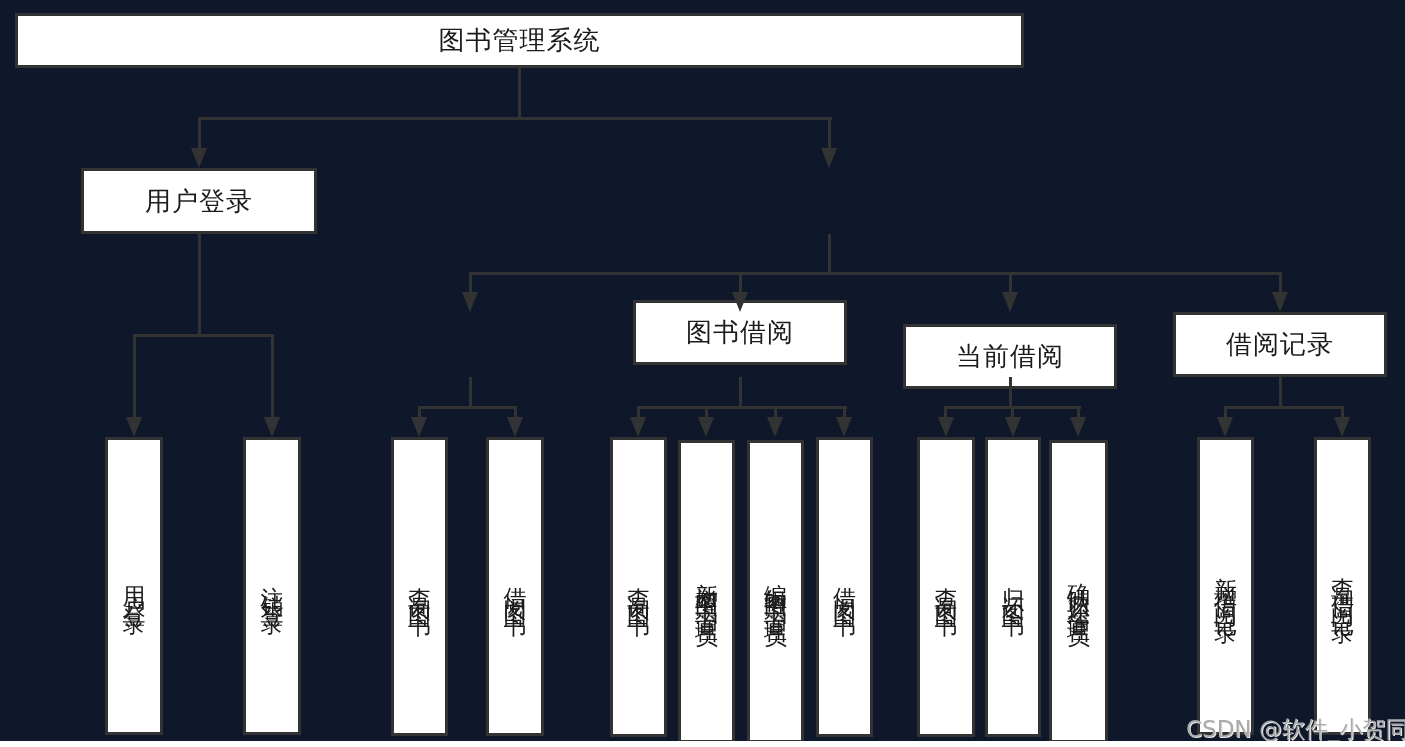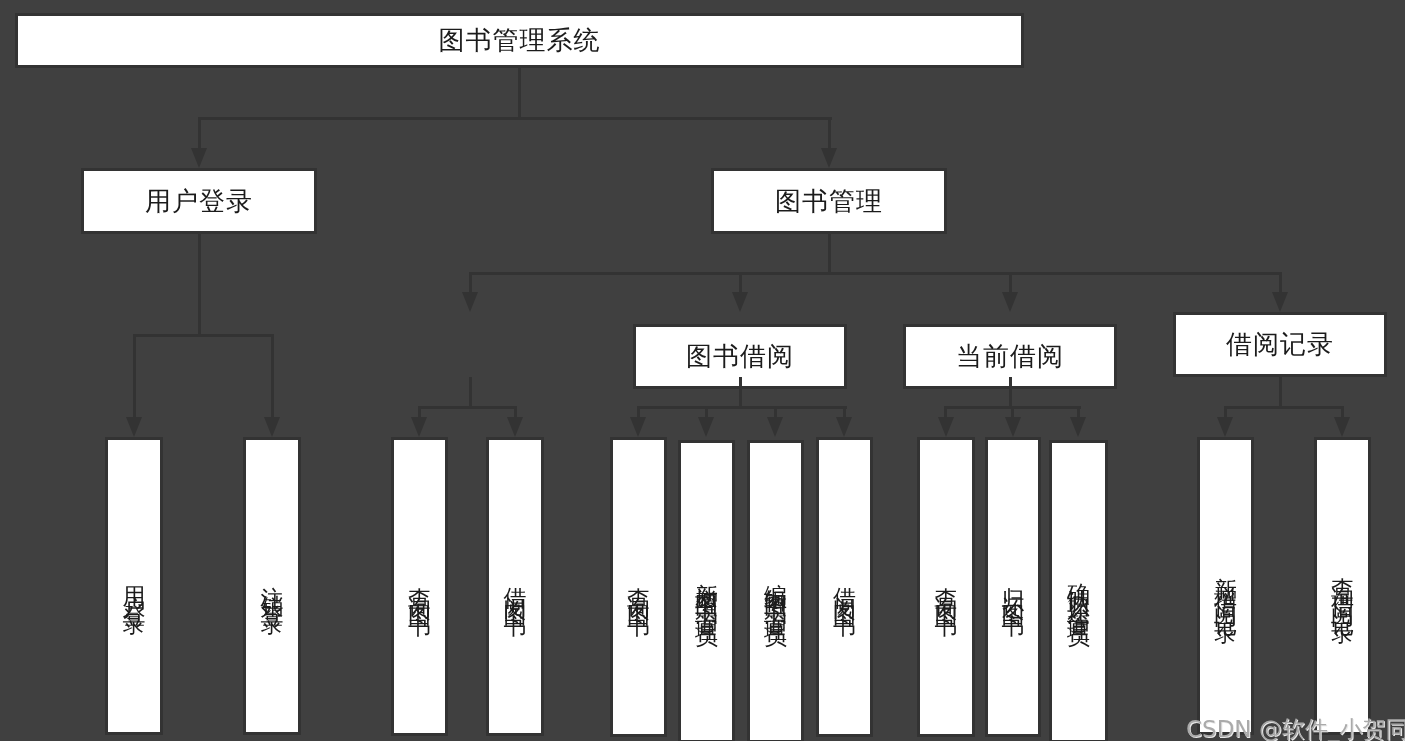--- a/index.html
+++ b/index.html
@@ -1,17 +1,17 @@
 <!DOCTYPE html>
 <html><head>
 <meta charset="utf-8">
 <style>
   html,body{margin:0;padding:0;background:#fff;}
   #canvas{
-    position:relative;width:1405px;height:741px;background:#404040;
+    position:relative;width:1405px;height:741px;background:#0f172a;
     font-family:"DejaVu Sans","Liberation Sans",sans-serif;overflow:hidden;
   }
   .box{
     position:absolute;box-sizing:border-box;border:3px solid #333333;background:#ffffff;
     display:flex;align-items:center;justify-content:center;color:#1b1b1b;
   }
   .h-label{font-size:26px;letter-spacing:1px;white-space:nowrap;}
   .v-label{
     writing-mode:vertical-rl;text-orientation:mixed;
     font-size:23px;letter-spacing:9px;line-height:1;white-space:nowrap;color:#1b1b1b;
@@ -34,25 +34,22 @@
 
 <div id="canvas">
 
   <div class="box" style="left:15px;top:13px;width:1009px;height:55px;">
     <span class="h-label">图书管理系统</span>
   </div>
 
   <div class="box" style="left:81px;top:168px;width:236px;height:66px;">
     <span class="h-label">用户登录</span>
   </div>
-  <div class="box" style="left:711px;top:168px;width:236px;height:66px;">
-    <span class="h-label">图书管理</span>
-  </div>
 
-  <div class="box" style="left:633px;top:324px;width:214px;height:65px;">
+  <div class="box" style="left:633px;top:300px;width:214px;height:65px;">
     <span class="h-label">图书借阅</span>
   </div>
   <div class="box" style="left:903px;top:324px;width:214px;height:65px;align-items:center;">
     <span class="h-label">当前借阅</span>
   </div>
   <div class="box" style="left:1173px;top:312px;width:214px;height:65px;">
     <span class="h-label">借阅记录</span>
   </div>
 
   <div class="box" style="left:105px;top:437px;width:58px;height:298px;">

